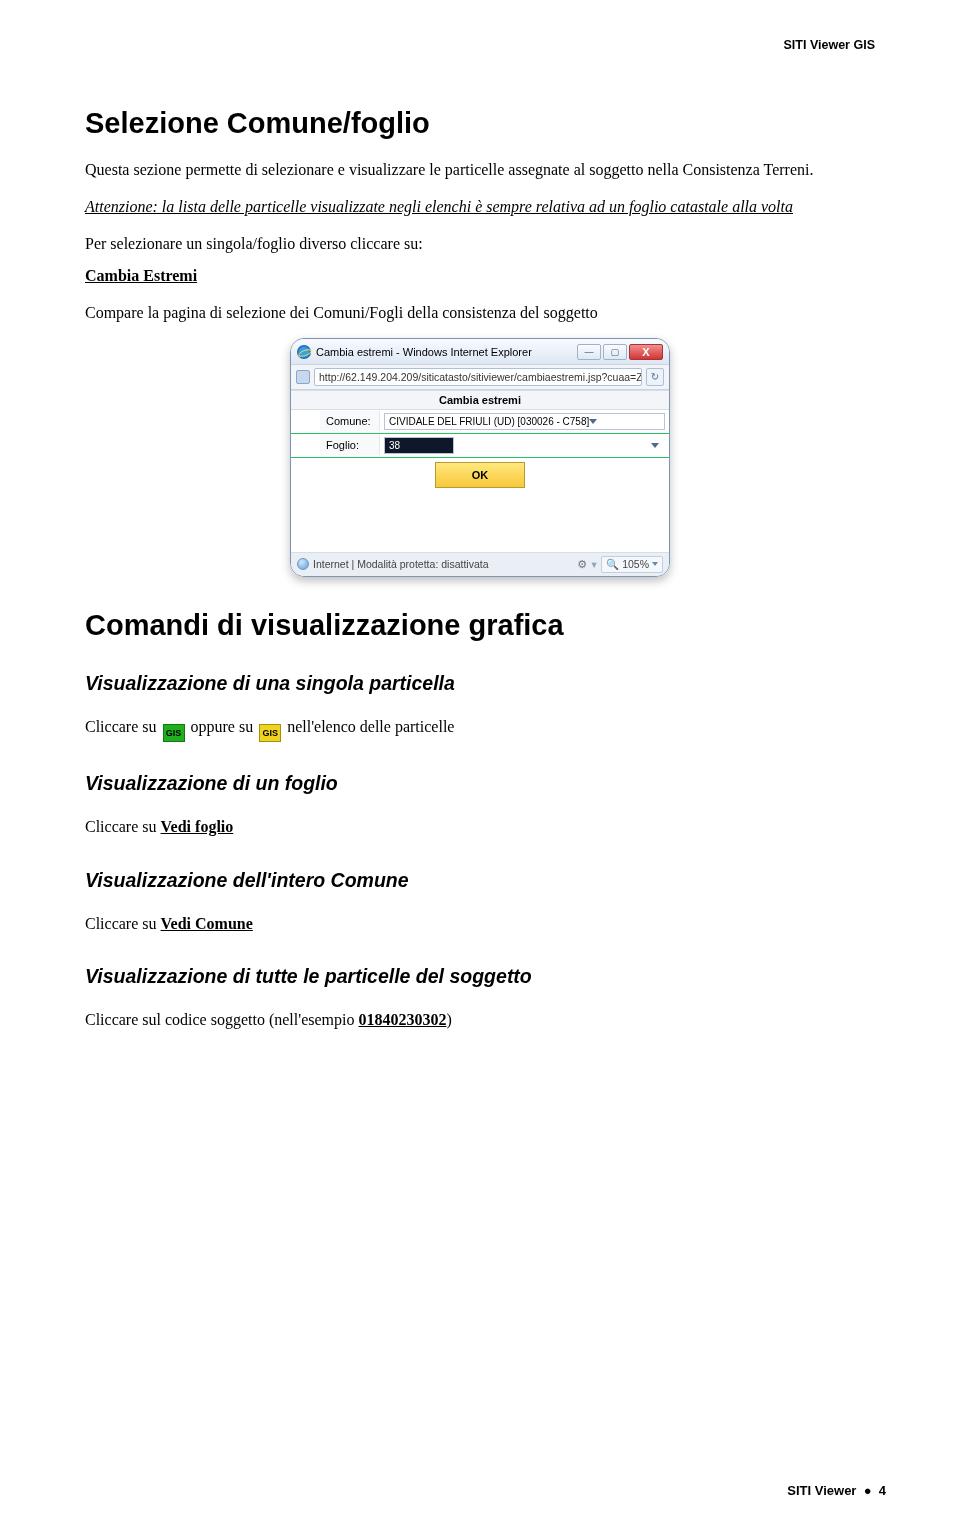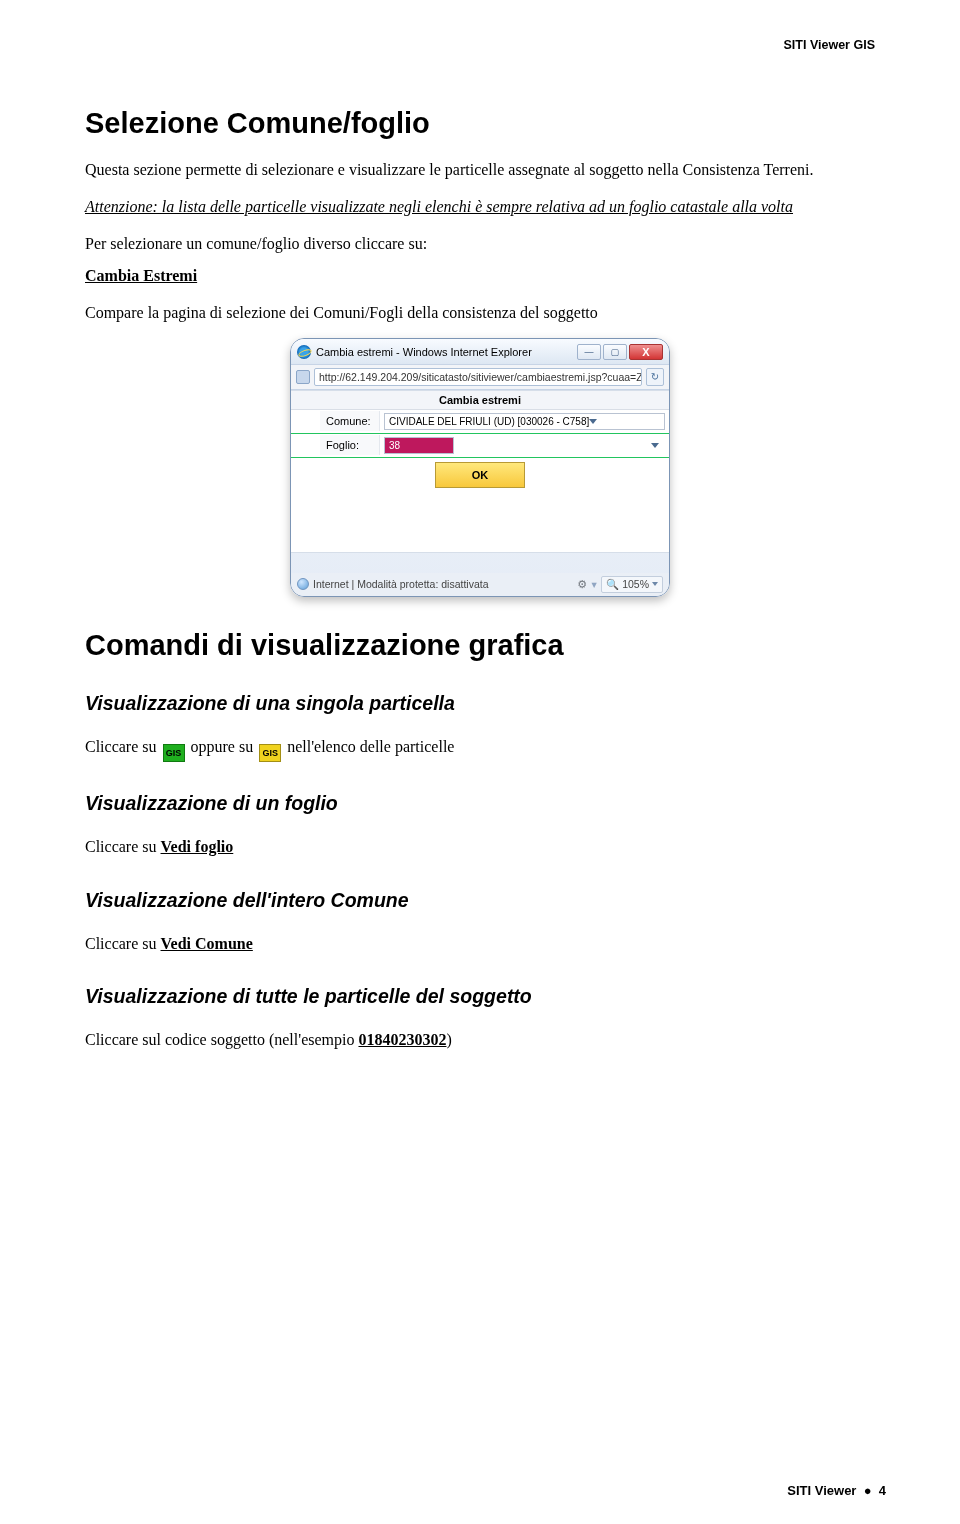--- a/index.html
+++ b/index.html
@@ -175,21 +175,21 @@
   .val-box{
     border:1px solid #b9c3d2;
     background:#fff;
     padding:2px 4px;
     font-size:10px;
     display:flex;
     align-items:center;
     justify-content:flex-start;
   }
   .val-box.sel{
-    background:#be185d;
+    background:#0f172a;
     color:#fff;
     width:70px;
   }
   .dd-arrow{
     width:0;height:0;
     border-left:4px solid transparent;
     border-right:4px solid transparent;
     border-top:5px solid #4a6a8f;
   }
   .ok-row{
@@ -204,21 +204,20 @@
     display:flex; align-items:center; justify-content:center;
     color:#000;
   }
   .dlg-status{
     display:flex;
     align-items:center;
     padding:3px 6px;
     background:#eaeff6;
     font-size:10.5px;
     color:#444;
-    margin-top:20px;
   }
   .status-ico{
     width:12px;height:12px;margin-right:4px;
     border-radius:50%;
     background:radial-gradient(circle at 35% 30%,#cfe6ff,#5f9fd8);
     border:1px solid #6f94bf;
   }
   .dlg-status .spacer{flex:1;}
   .zoom-box{
     display:flex;align-items:center;gap:3px;
@@ -276,21 +275,21 @@
 
 <div class="page">
   <div class="header-right">SITI Viewer GIS</div>
 
   <h1 class="main-h">Selezione Comune/foglio</h1>
 
   <p class="body-p">Questa sezione permette di selezionare e visualizzare le particelle assegnate al soggetto nella Consistenza Terreni.</p>
 
   <p class="body-p"><span class="ul-i">Attenzione: la lista delle particelle visualizzate negli elenchi è sempre relativa ad un foglio catastale alla volta</span></p>
 
-  <p class="body-p tight">Per selezionare un comune/foglio diverso cliccare su:</p>
+  <p class="body-p tight">Per selezionare un singola/foglio diverso cliccare su:</p>
 
   <p class="body-p"><span class="ul-bu">Cambia Estremi</span></p>
 
   <p class="body-p">Compare la pagina di selezione dei Comuni/Fogli della consistenza del soggetto</p>
 
   <div class="dlg-wrap">
     <div class="dlg">
       <div class="dlg-titlebar">
         <div class="ie-ico"></div>
         <div class="dlg-title">Cambia estremi - Windows Internet Explorer</div>

